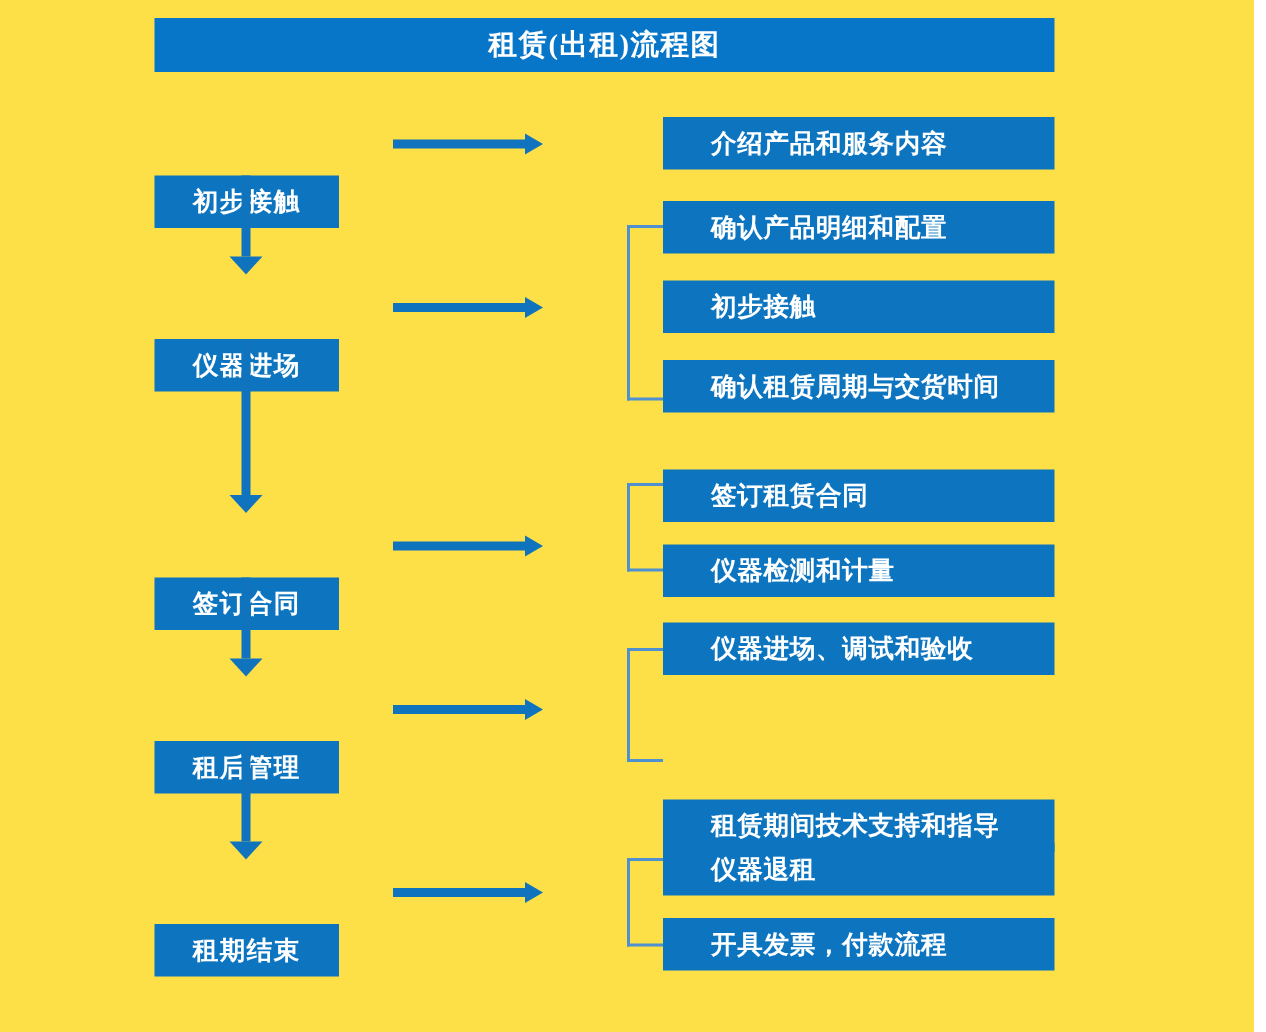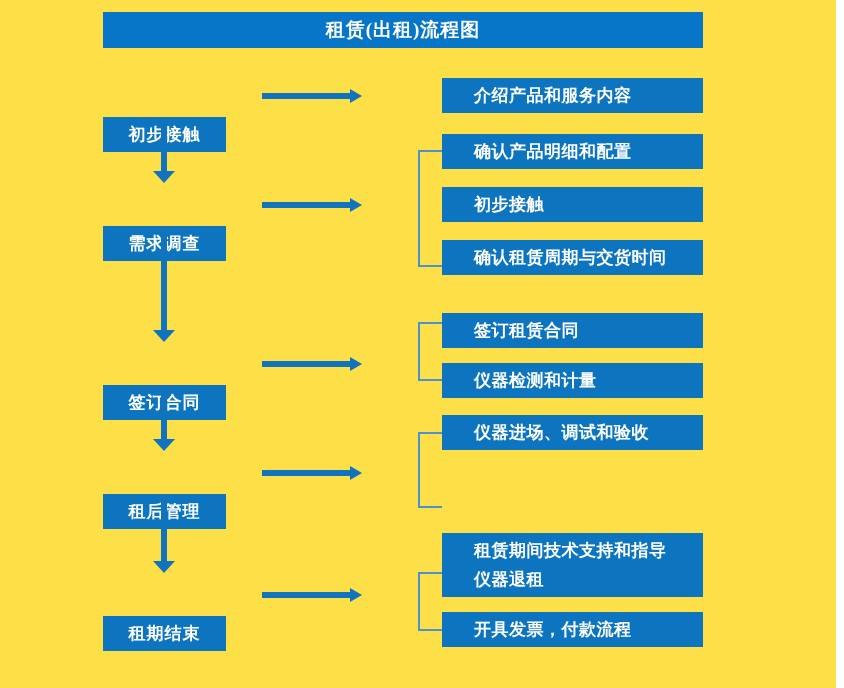--- a/index.html
+++ b/index.html
@@ -114,21 +114,21 @@
   }
 </style>
 </head>
 <body>
 
 <div id="canvas">
 
   <div class="title-bar">租赁(出租)流程图</div>
 
   <div class="node stage" style="top:78px;">初步接触</div>
-  <div class="node stage" style="top:187px;">需求调查</div>
+  <div class="node stage" style="top:187px;">仪器进场</div>
   <div class="node stage" style="top:346px;">签订合同</div>
   <div class="node stage" style="top:455px;">租后管理</div>
   <div class="node stage" style="top:577px;">租期结束</div>
 
   <div class="v-arrow" style="left:153px; top:117px; height:66px;">
     <div class="shaft" style="height:54px;"></div>
     <div class="head" style="top:54px;"></div>
   </div>
   <div class="v-arrow" style="left:153px; top:226px; height:116px;">
     <div class="shaft" style="height:104px;"></div>

